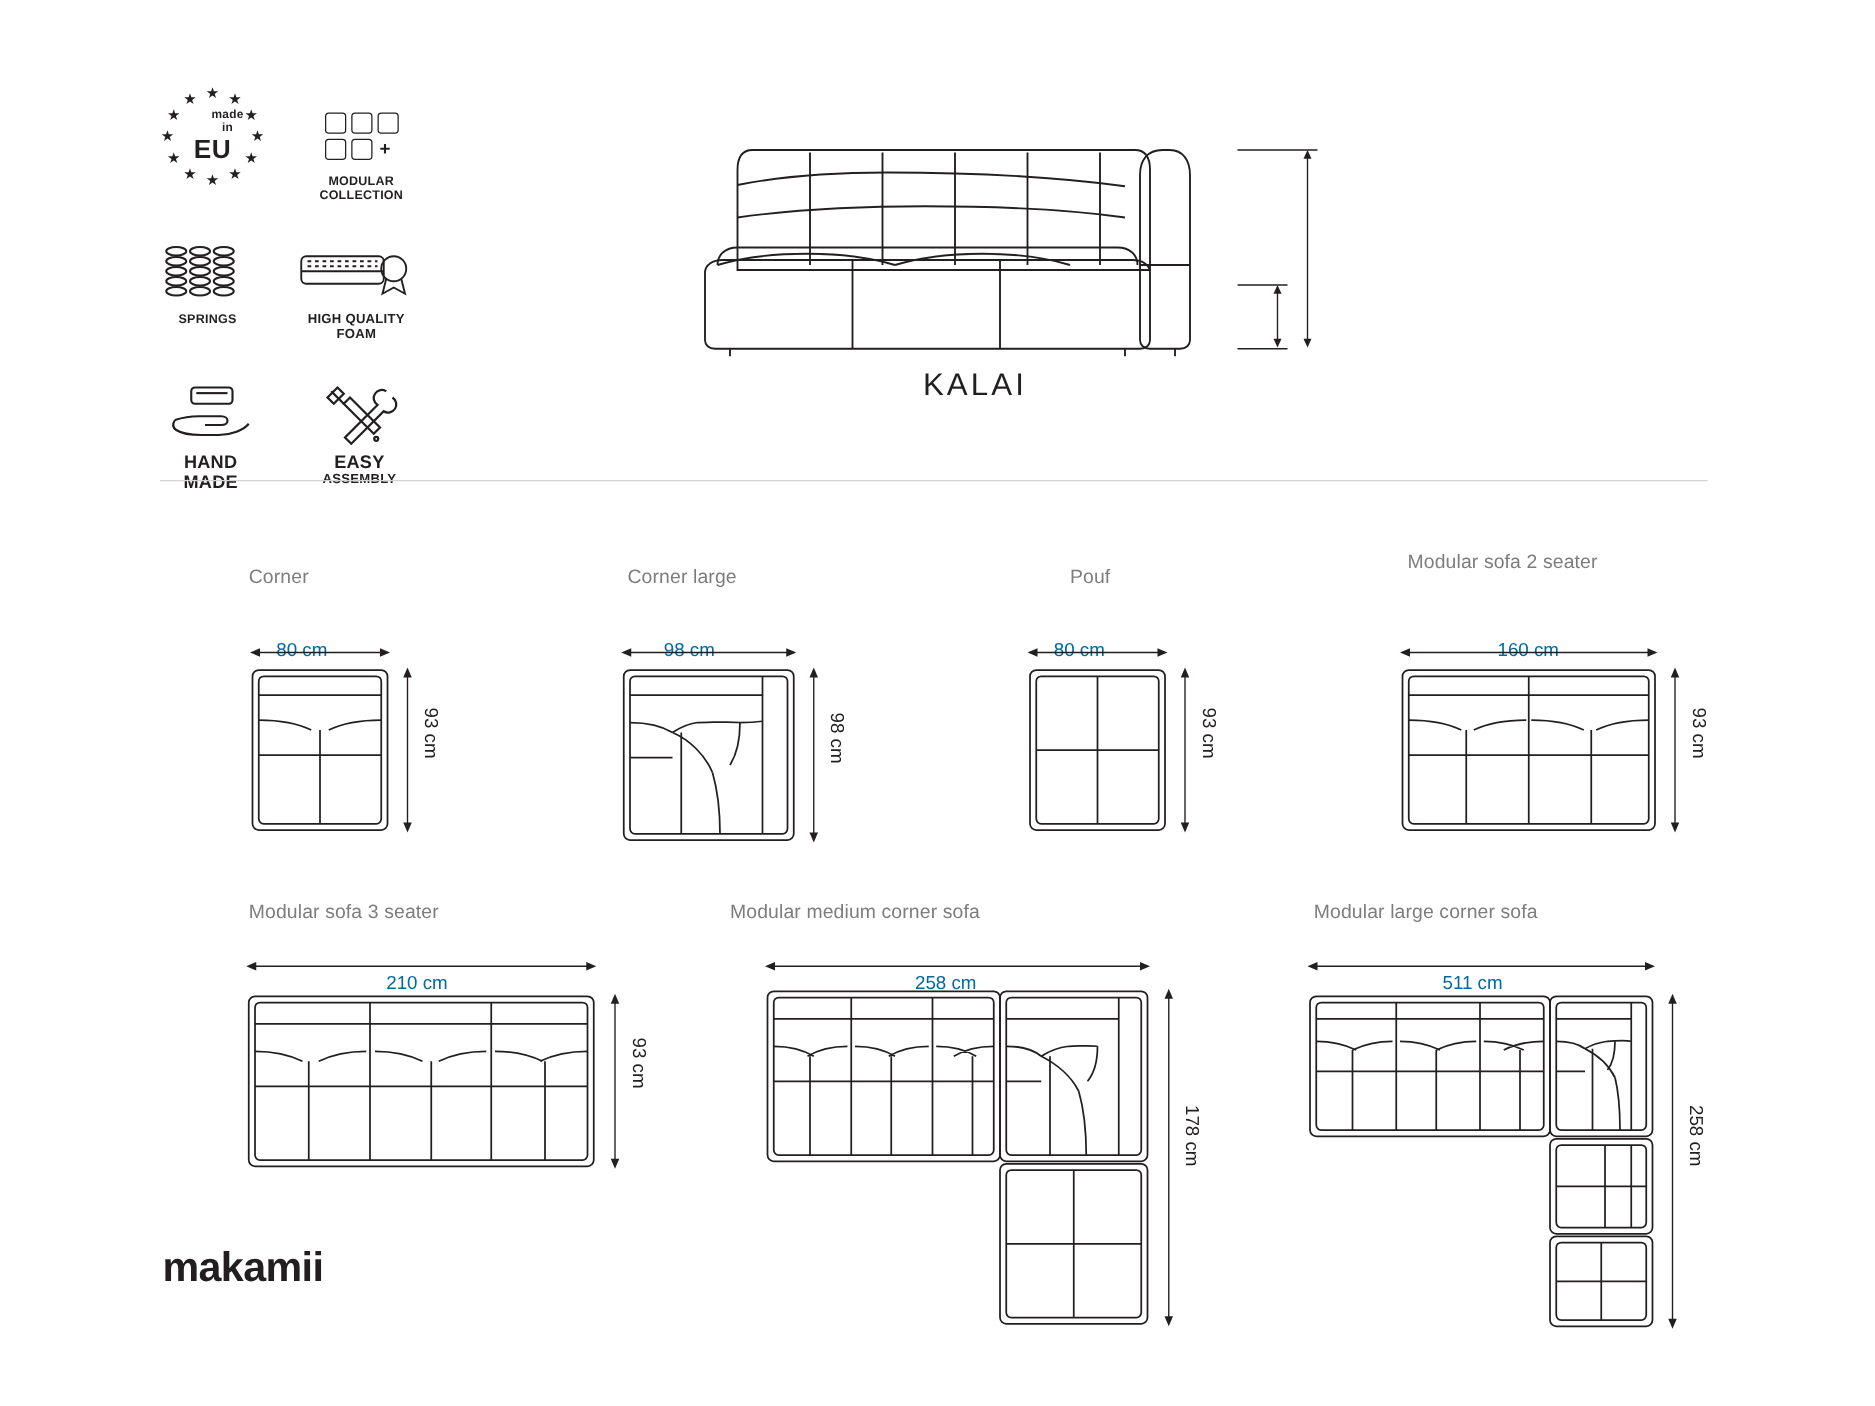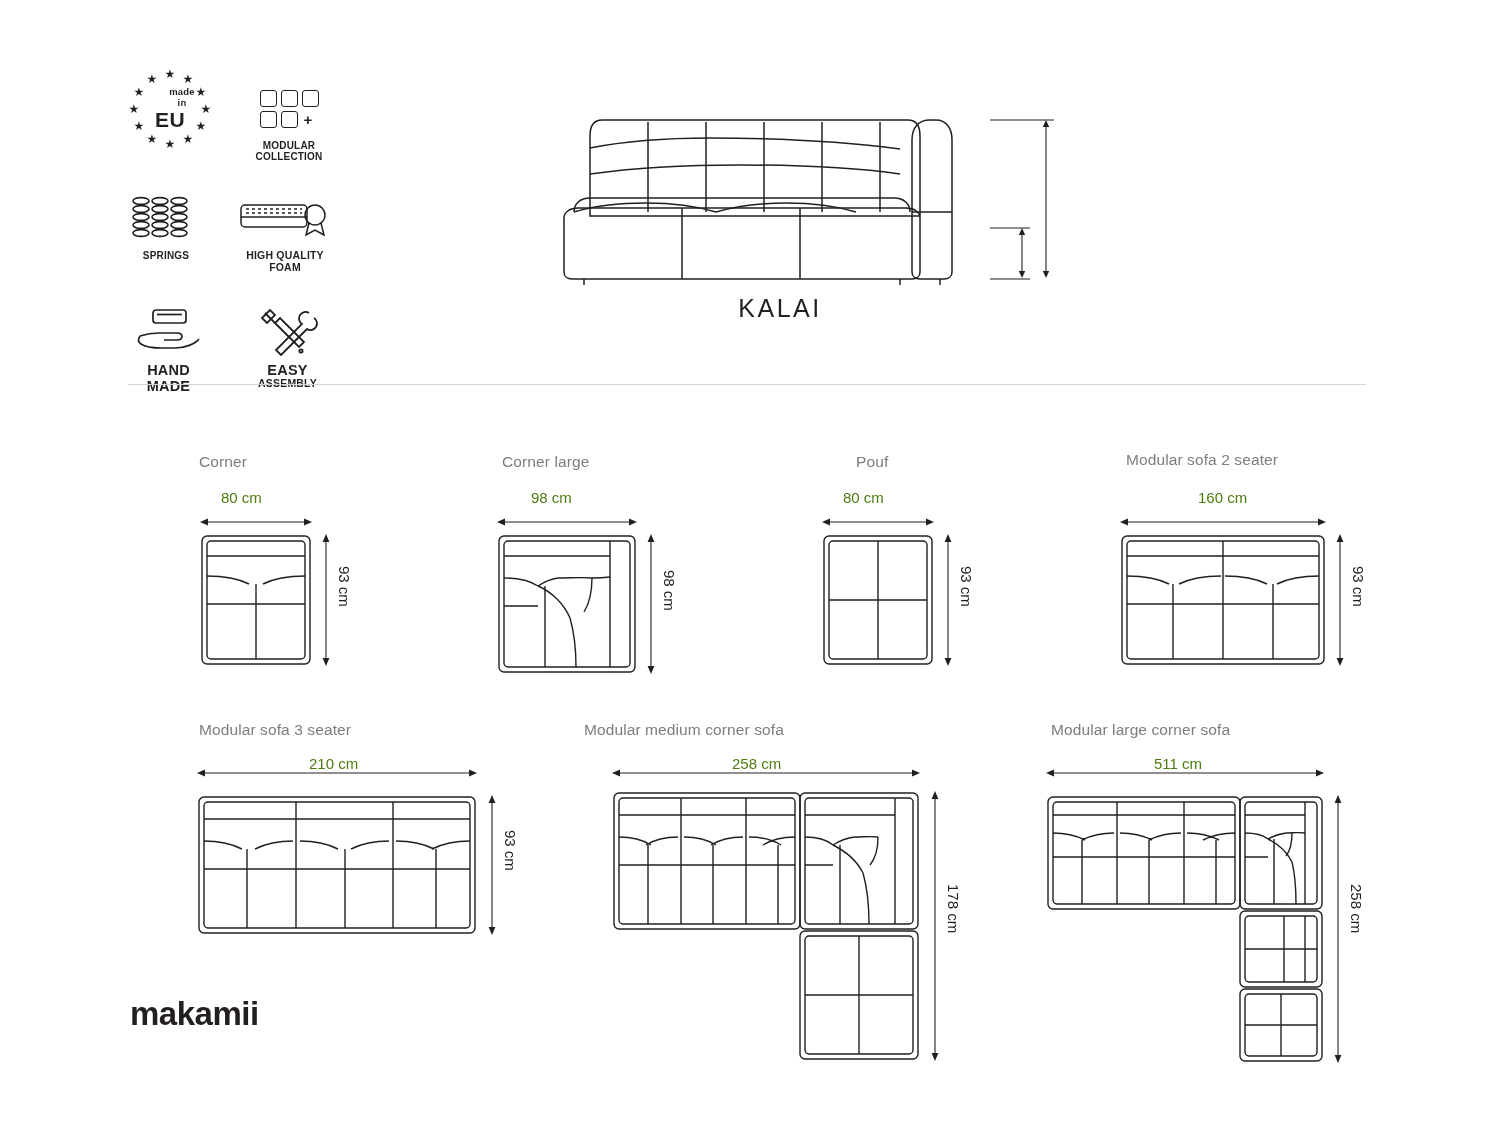--- a/index.html
+++ b/index.html
@@ -58,21 +58,21 @@
   .hero { position: absolute; left: 560px; top: 100px; }
   .hero-title {
     position: absolute; left: 560px; top: 294px; width: 440px;
     text-align: center; font-size: 25px; letter-spacing: 2.5px; color: #231f20;
   }
 
   
   .item { position: absolute; }
   .item-title { font-size: 15.5px; color: #7d7d7d; letter-spacing: .1px; }
 
-  .dim-h { position: absolute; font-size: 15px; color: #4d7c0f; }
+  .dim-h { position: absolute; font-size: 15px; color: #0369a1; margin-top: 23px; }
   .dim-v {
     position: absolute; font-size: 15px; color: #231f20;
     writing-mode: vertical-rl; text-orientation: mixed;
   }
 
   
   .logo {
     position: absolute; left: 130px; top: 995px;
     font-size: 33px; font-weight: bold; letter-spacing: -0.5px; color: #231f20;
   }
@@ -355,21 +355,21 @@
     <g stroke="#231f20" stroke-width="1.1" fill="none">
         <path d="M6 6v120"></path>
       </g>
     <g fill="#231f20">
         <path d="M6 0l-3.4 8h6.8z"></path>
         <path d="M6 132l-3.4-8h6.8z"></path>
       </g>
   </svg>
   <div class="dim-v" style="left:958px; top:566px;">93 cm</div>
 
-  <div class="item" style="left:1126px; top:451px;">
+  <div class="item" style="left:1126px; top:441px;">
     <div class="item-title">Modular sofa 2 seater</div>
   </div>
   <div class="dim-h" style="left:1198px; top:489px;">160 cm</div>
   <svg class="item" style="left:1120px; top:516px;" width="206" height="12" viewBox="0 0 206 12">
     <g stroke="#231f20" stroke-width="1.1" fill="none">
         <path d="M6 6h194"></path>
       </g>
     <g fill="#231f20">
         <path d="M0 6l8-3.4v6.8z"></path>
         <path d="M206 6l-8-3.4v6.8z"></path>

